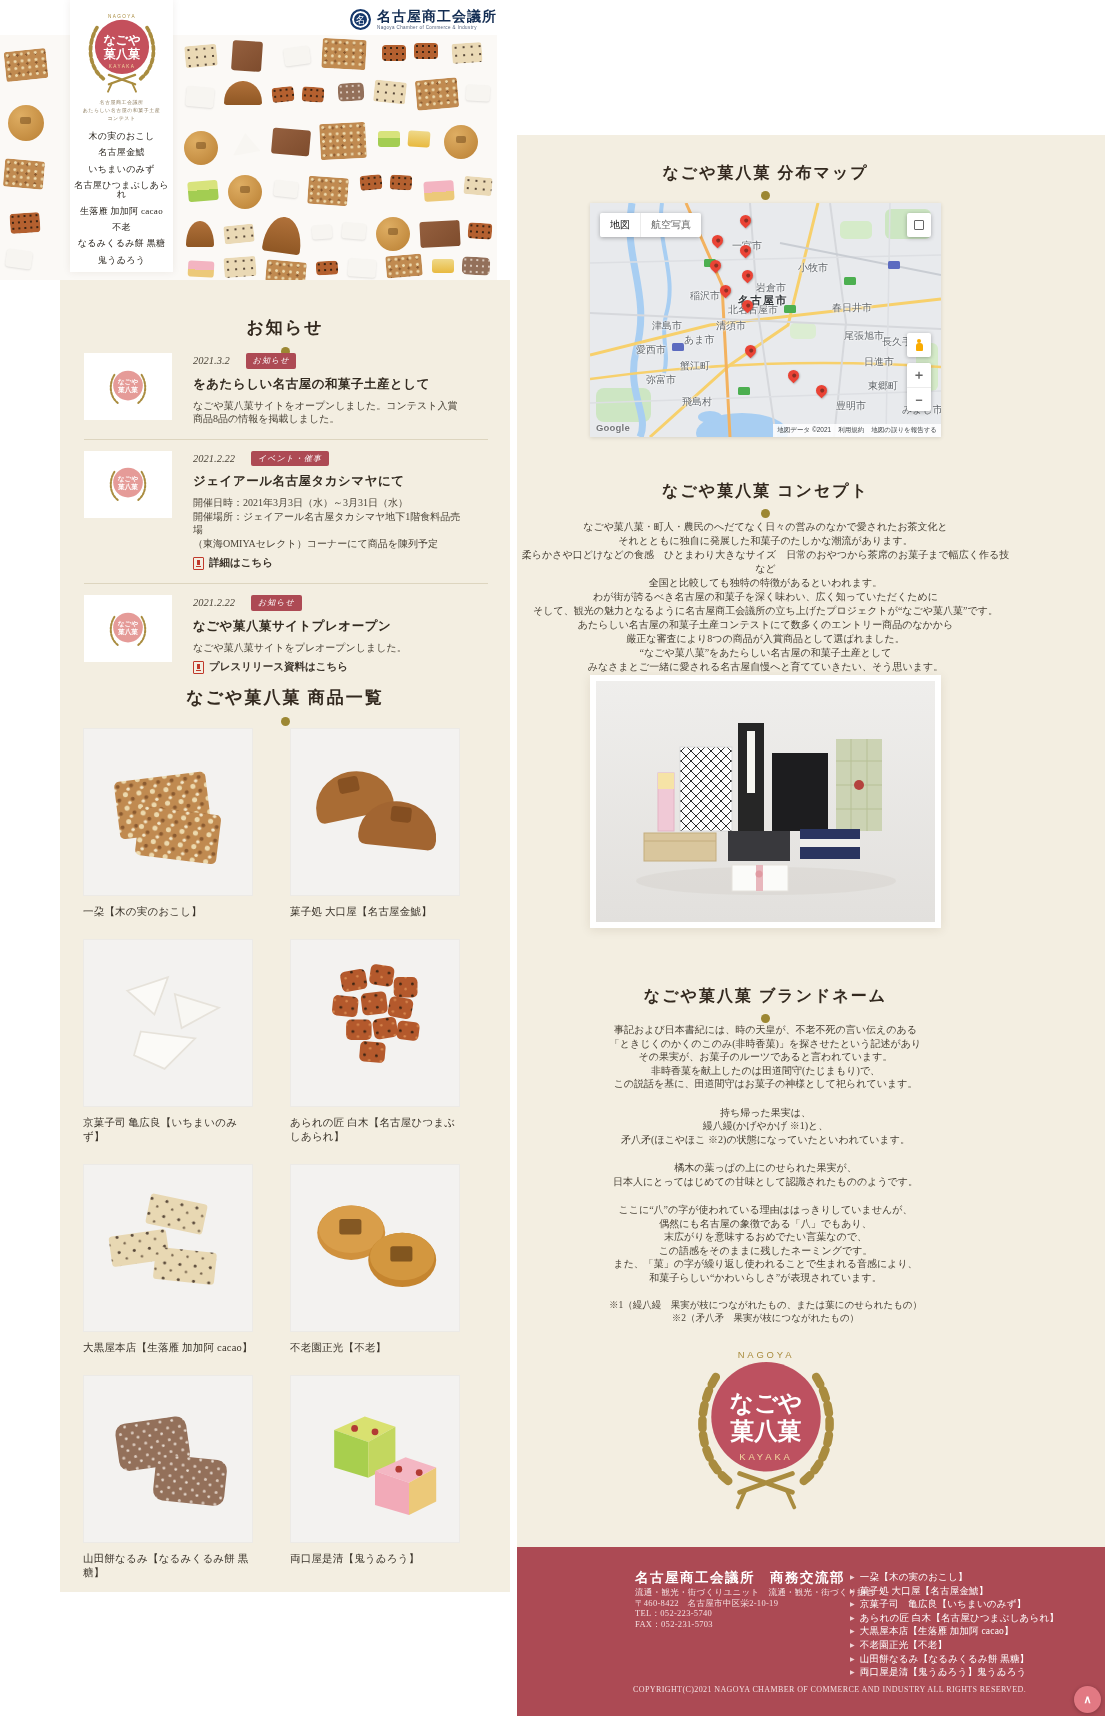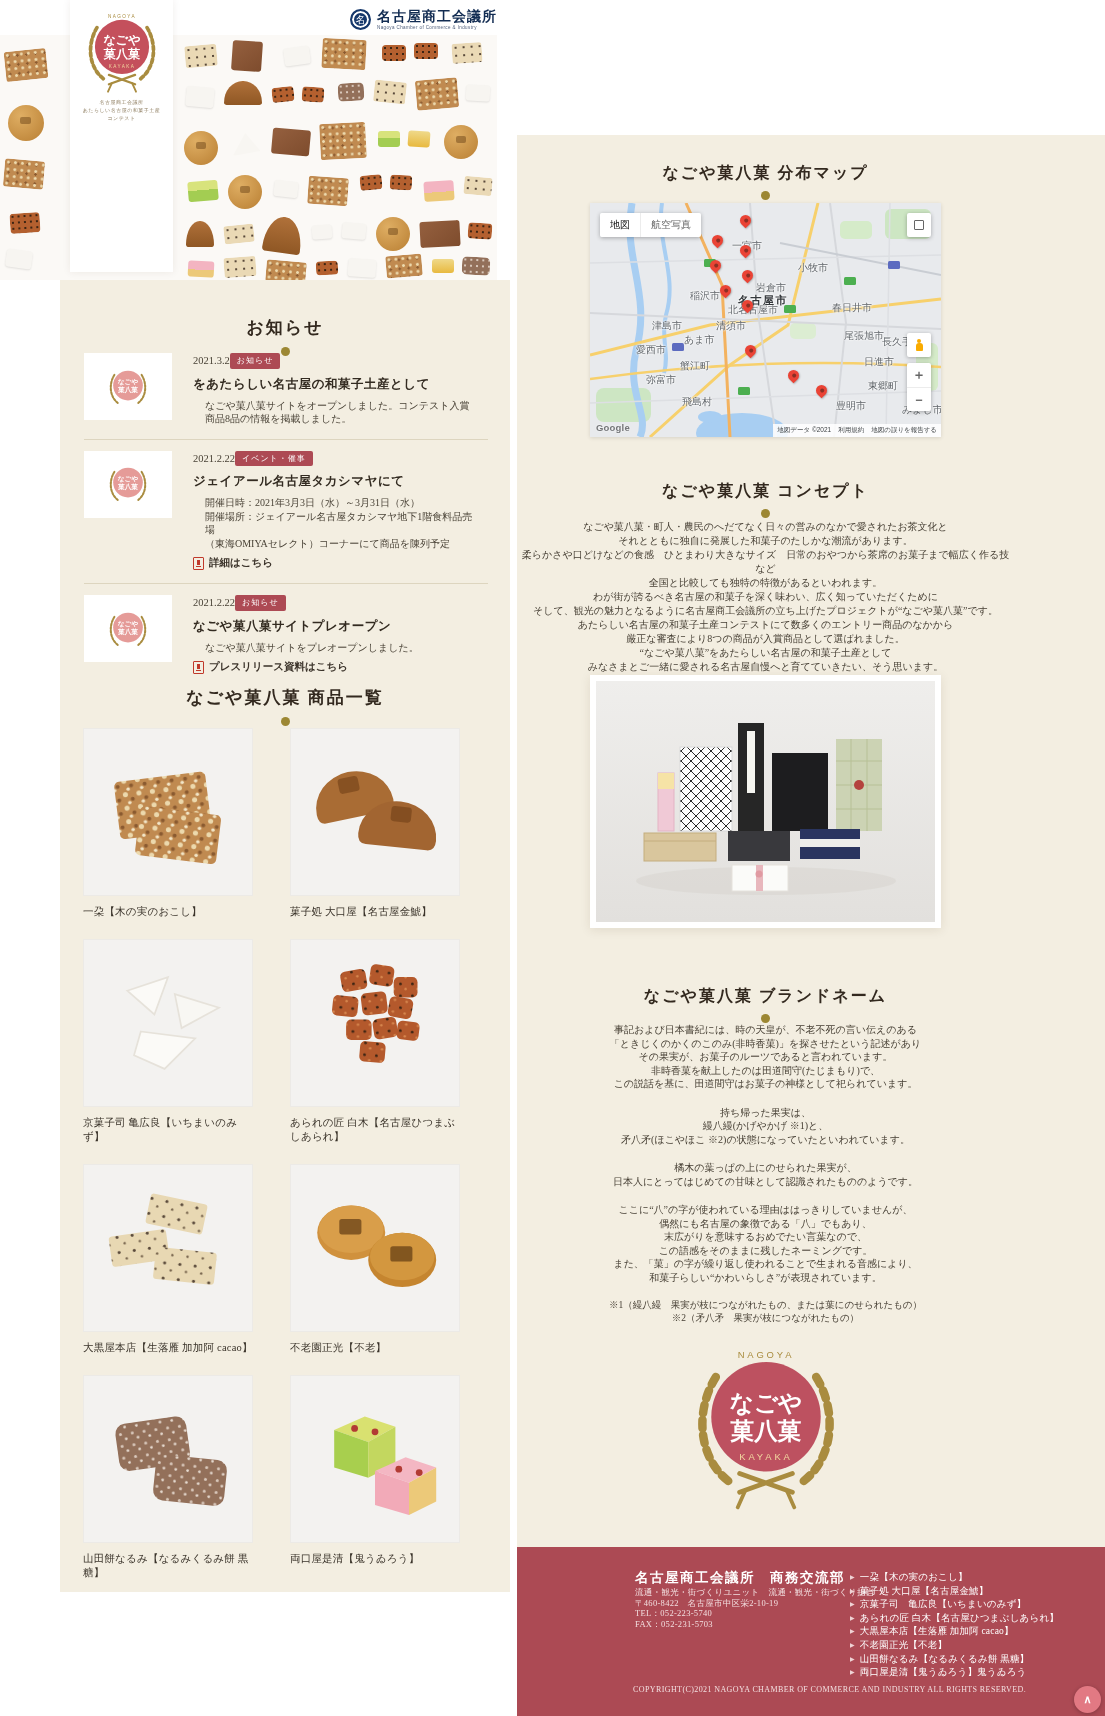--- a/index.html
+++ b/index.html
@@ -49,24 +49,24 @@
   
   .left-col {position:absolute;left:60px;top:280px;width:450px;height:1312px;background:#f3eee1;z-index:2;}
   .sec-head {position:absolute;left:0;width:100%;text-align:center;font-size:17px;font-weight:bold;letter-spacing:2px;color:#33291f;}
   .dot {width:9px;height:9px;border-radius:50%;background:#9c8733;margin:8px auto 0;}
 
   .news {position:absolute;left:24px;top:62px;width:404px;}
   .news-item {display:flex;padding:11px 0 13px;cursor:pointer;}
   .news-item.sep {border-top:1px solid #ddd5bf;}
   .thumb {width:88px;height:67px;background:#fff;flex:none;display:flex;align-items:center;justify-content:center;}
   .n-body {margin-left:21px;}
-  .n-date-row {display:flex;align-items:center;gap:0;font-size:10.5px;color:#4a4337;}
+  .n-date-row {display:flex;align-items:center;gap:16px;font-size:10.5px;color:#4a4337;font-style:italic;}
   .n-badge {background:#ad4a54;color:#fff;font-size:8px;padding:2px 7px 2.5px;border-radius:2px;font-family:"Liberation Sans",sans-serif;letter-spacing:1px;}
   .n-title {font-size:12.5px;font-weight:bold;margin:7px 0 6px;color:#332b21;letter-spacing:.5px;}
-  .n-text {font-size:10px;line-height:13.5px;color:#4a4337;max-width:272px;margin-left:12px;}
+  .n-text {font-size:10px;line-height:13.5px;color:#4a4337;max-width:272px;}
   .n-link {display:flex;align-items:center;gap:5px;font-weight:bold;margin-top:6px;font-size:10.5px;color:#3b332a;cursor:pointer;}
   .pdf-ic {width:11px;height:13px;border:1.2px solid #c0392b;border-radius:1px;position:relative;flex:none;}
   .pdf-ic::after {content:'';position:absolute;left:3px;top:2px;width:3px;height:5px;background:#c0392b;}
   .pdf-ic::before {content:'';position:absolute;left:2px;bottom:2px;width:5px;height:0;border-top:1.5px solid #c0392b;}
 
   .prod-grid {position:absolute;left:23px;top:448px;width:380px;display:grid;grid-template-columns:170px 170px;column-gap:37px;row-gap:20px;}
   .prod {cursor:pointer;}
   .ph {width:170px;height:168px;background:#f3f2f0;box-shadow:inset 0 0 0 1px #eceae6;}
   .ph svg {width:100%;height:100%;}
   .cap {font-size:10.5px;margin-top:9px;color:#3a332a;letter-spacing:.2px;}
@@ -230,20 +230,30 @@
         <text class="b-jp" x="90" y="86" font-size="26" text-anchor="middle">なごや</text>
         <text class="b-jp" x="90" y="116" font-size="26" text-anchor="middle">菓八菓</text>
         <text class="b-kayaka" x="90" y="138" font-size="10" text-anchor="middle">KAYAKA</text>
       </svg>
     </div>
     <div class="tagline">
       <div>名古屋商工会議所</div>
       <div>あたらしい名古屋の和菓子土産</div>
       <div>コンテスト</div>
     </div>
+    <div class="menu">
+      <div class="menu-item">木の実のおこし</div>
+      <div class="menu-item">名古屋金鯱</div>
+      <div class="menu-item">いちまいのみず</div>
+      <div class="menu-item">名古屋ひつまぶしあられ</div>
+      <div class="menu-item">生落雁 加加阿 cacao</div>
+      <div class="menu-item">不老</div>
+      <div class="menu-item">なるみくるみ餅 黒糖</div>
+      <div class="menu-item">鬼うゐろう</div>
+    </div>
   </div>
 
   <div class="left-col">
     <div class="sec-head" style="top:36px">
       <span>お知らせ</span>
       <div class="dot"></div>
     </div>
 
     <div class="news">
 

